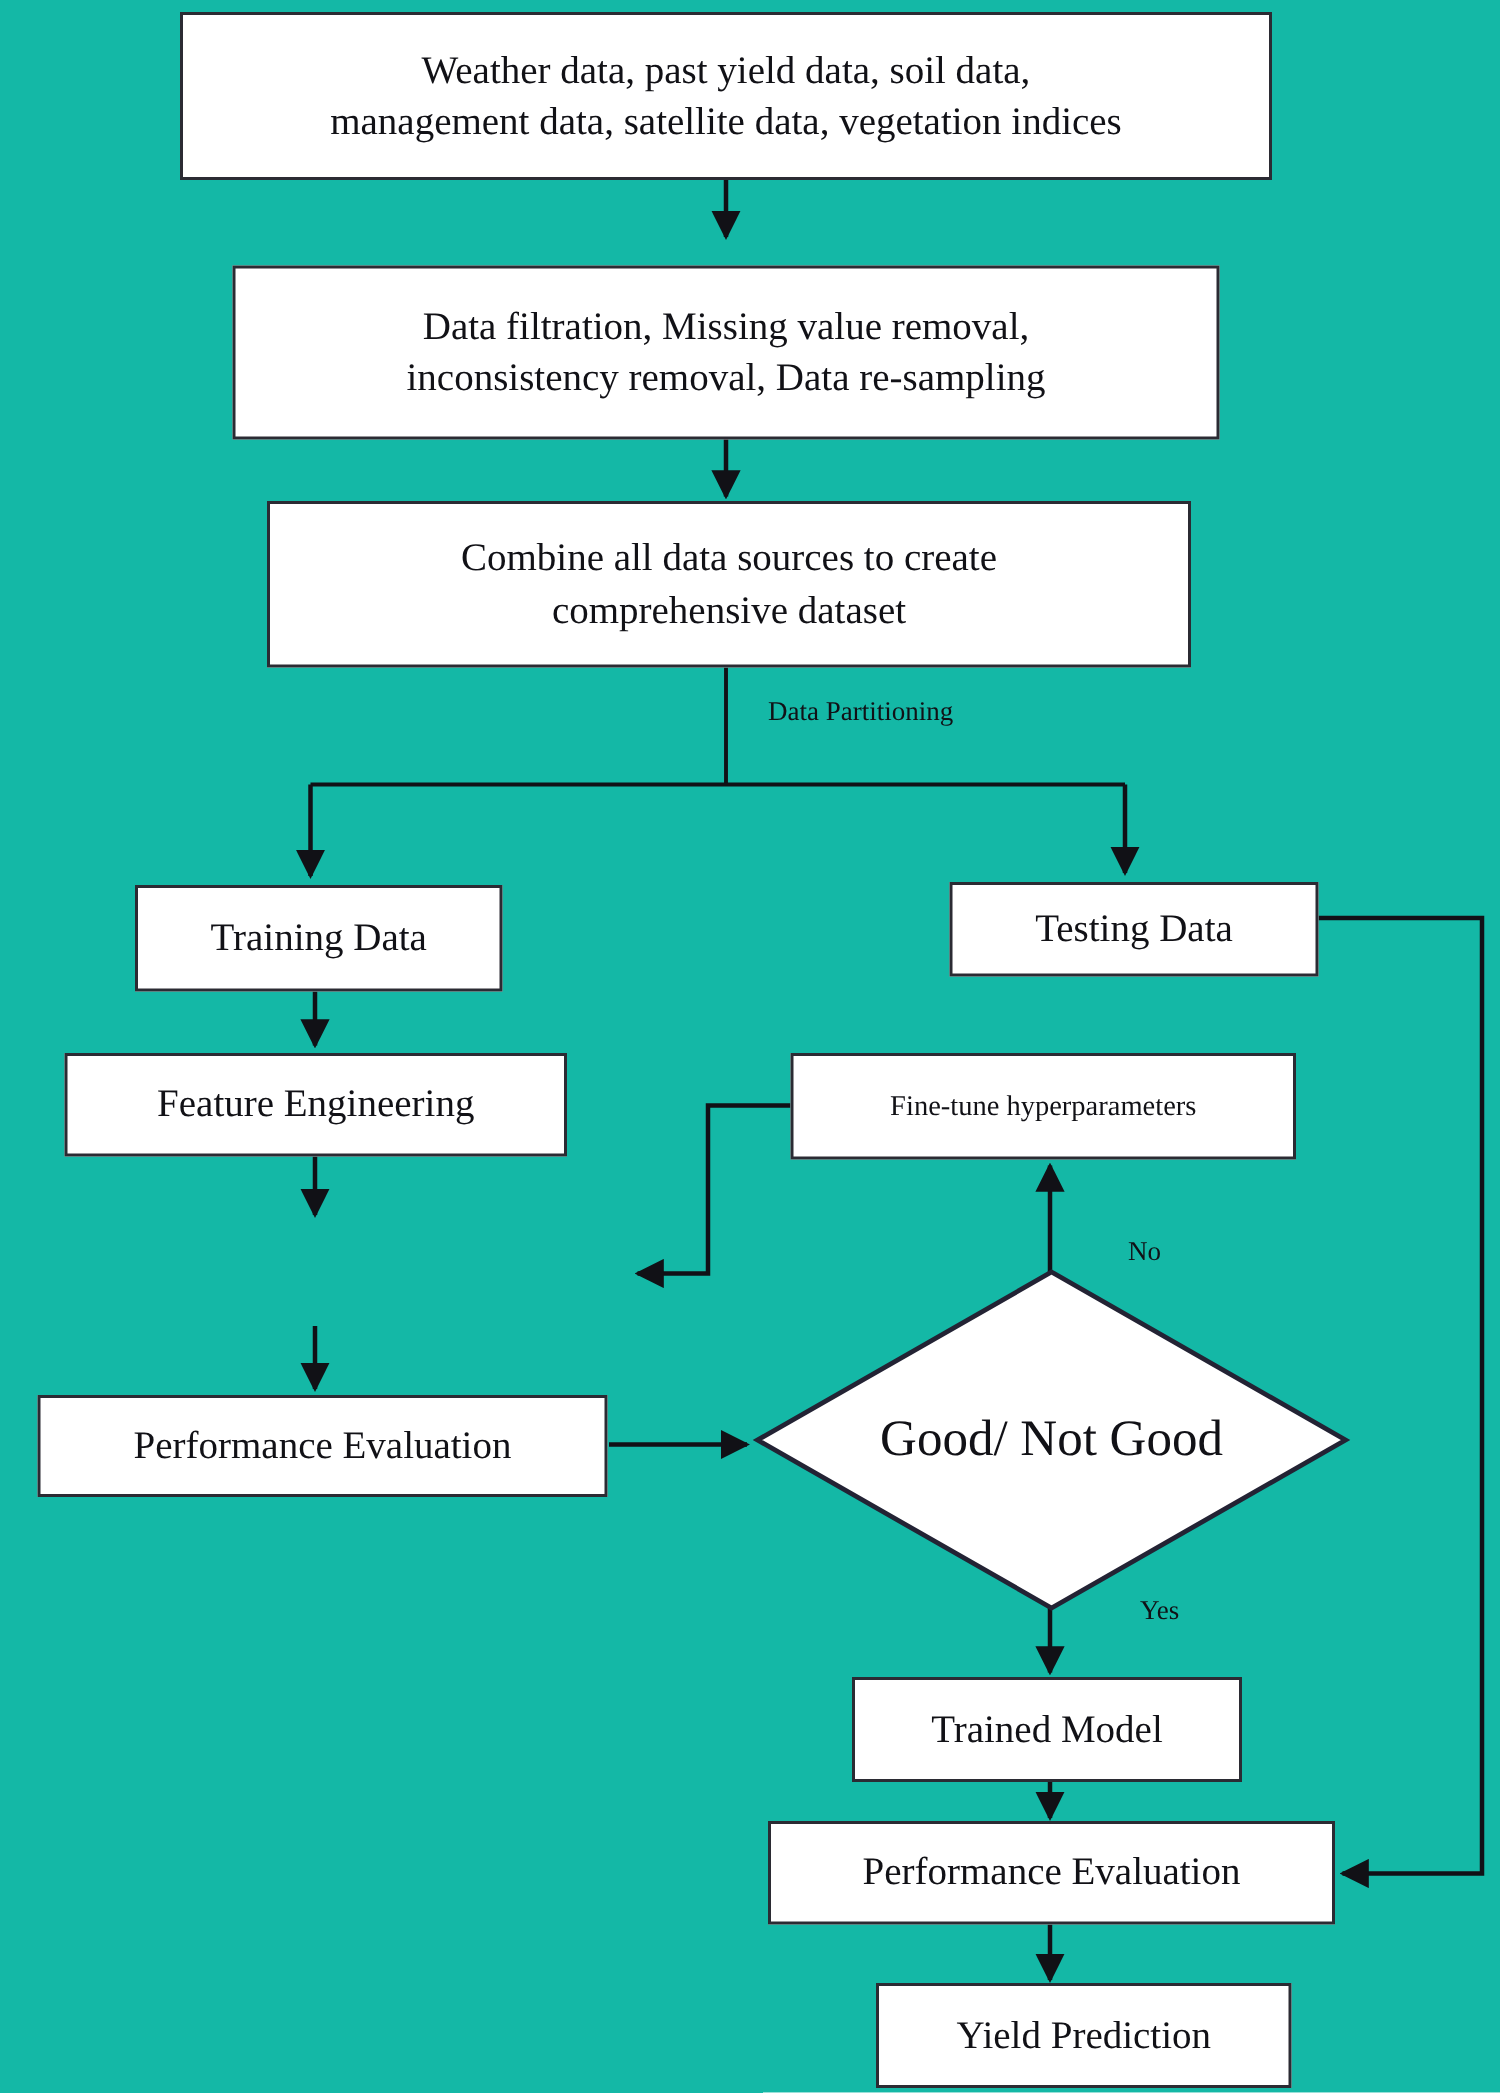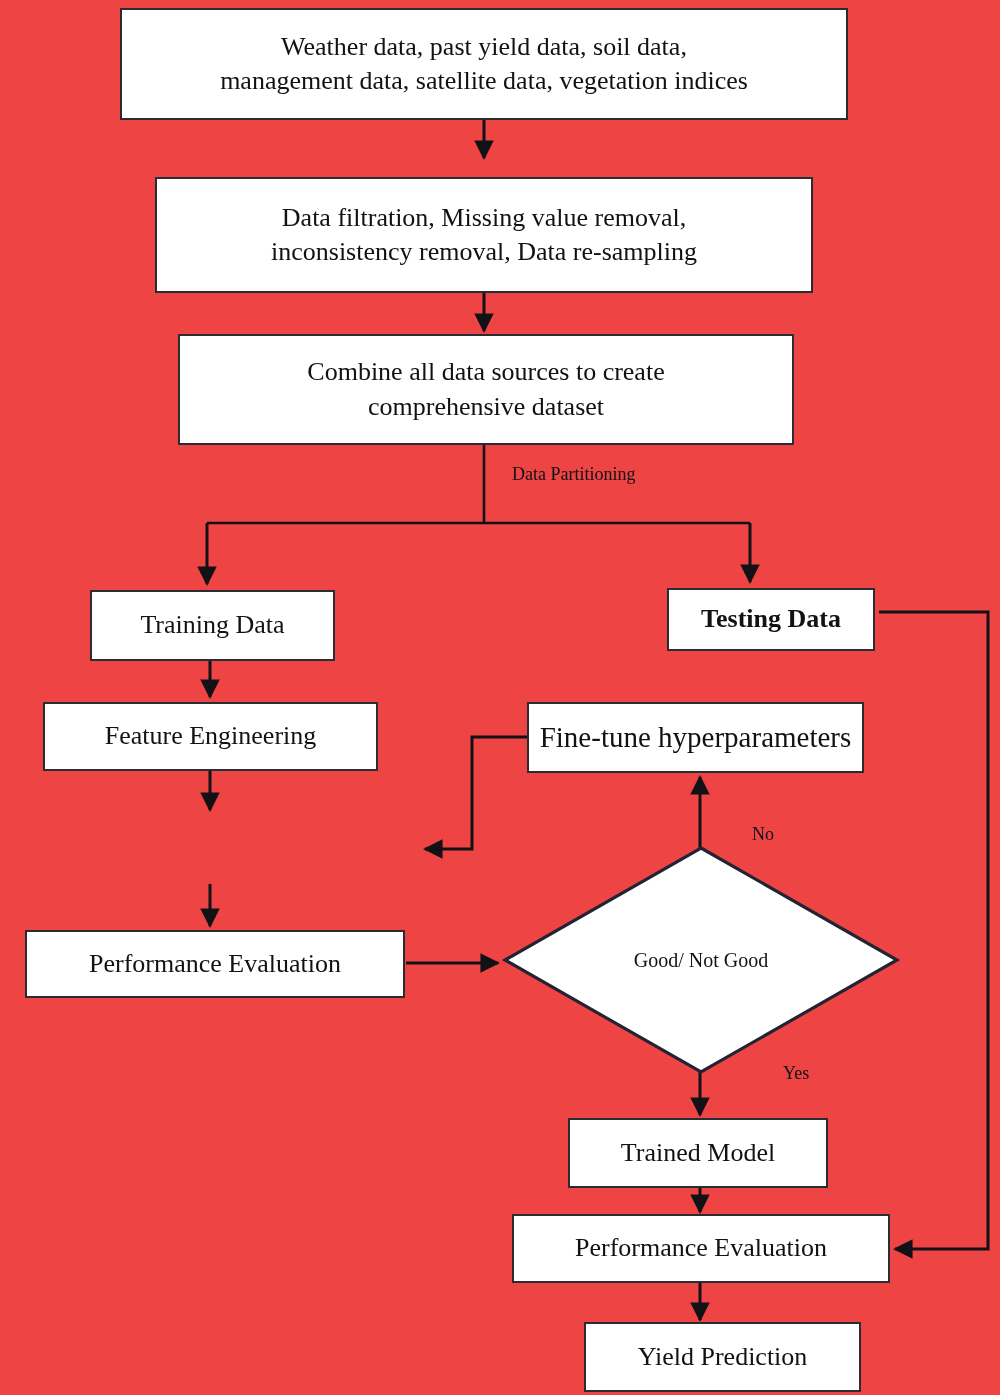--- a/index.html
+++ b/index.html
@@ -5,21 +5,21 @@
 <style>
   html, body {
     margin: 0;
     padding: 0;
     background: #ffffff;
   }
   #canvas {
     position: relative;
     width: 1000px;
     height: 1395px;
-    background: #ef4444;
+    background: #14b8a6;
     font-family: "Liberation Serif", "DejaVu Serif", serif;
     overflow: hidden;
   }
   .node {
     position: absolute;
     box-sizing: border-box;
     border: 2px solid #2b2b33;
     background: #ffffff;
     display: flex;
     align-items: center;
@@ -27,36 +27,36 @@
     text-align: center;
     color: #111116;
     line-height: 1.32;
     padding: 2px 6px;
   }
   .node-text {
     display: block;
     white-space: pre-line;
   }
   .fs-26 { font-size: 26px; }
-  .fs-25 { font-size: 29px; }
+  .fs-25 { font-size: 19px; }
 
   .diamond-wrap {
     position: absolute;
   }
   .diamond-wrap svg {
     display: block;
     overflow: visible;
   }
   .diamond-label {
     position: absolute;
     width: 100%;
     top: 50%;
     transform: translateY(-50%);
     text-align: center;
-    font-size: 20px;
+    font-size: 34px;
     color: #111116;
     pointer-events: none;
   }
   .edge-label {
     position: absolute;
     font-size: 18px;
     color: #111116;
     white-space: nowrap;
   }
   #edges {
@@ -129,21 +129,21 @@
     <span class="node-text">Combine all data sources to create
 comprehensive dataset</span>
   </div>
 
   <div class="edge-label" style="left:512px; top:464px;">Data Partitioning</div>
 
   <div class="node fs-26" style="left:90px; top:590px; width:245px; height:71px;">
     <span class="node-text">Training Data</span>
   </div>
 
-  <div class="node fs-26" style="left:667px; top:588px; width:208px; height:63px;font-weight:bold;">
+  <div class="node fs-26" style="left:633px; top:588px; width:246px; height:63px;">
     <span class="node-text">Testing Data</span>
   </div>
 
   <div class="node fs-26" style="left:43px; top:702px; width:335px; height:69px;">
     <span class="node-text">Feature Engineering</span>
   </div>
 
   <div class="node fs-25" style="left:527px; top:702px; width:337px; height:71px;">
     <span class="node-text">Fine-tune hyperparameters</span>
   </div>
@@ -155,21 +155,21 @@
     <span class="node-text">Performance   Evaluation</span>
   </div>
 
   <div class="diamond-wrap" style="left:502px; top:845px; width:398px; height:230px;">
     <svg width="398" height="230" viewBox="0 0 398 230" xmlns="http://www.w3.org/2000/svg">
       <polygon points="199,3 395,115 199,227 3,115" fill="#ffffff" stroke="#232334" stroke-width="3.2"></polygon>
     </svg>
     <div class="diamond-label">Good/ Not Good</div>
   </div>
 
-  <div class="edge-label" style="left:783px; top:1063px;">Yes</div>
+  <div class="edge-label" style="left:760px; top:1063px;">Yes</div>
 
   <div class="node fs-26" style="left:568px; top:1118px; width:260px; height:70px;">
     <span class="node-text">Trained Model</span>
   </div>
 
   <div class="node fs-26" style="left:512px; top:1214px; width:378px; height:69px;">
     <span class="node-text">Performance Evaluation</span>
   </div>
 
   <div class="node fs-26" style="left:568px; top:1322px; width:277px; height:70px;margin-left:16px;">

